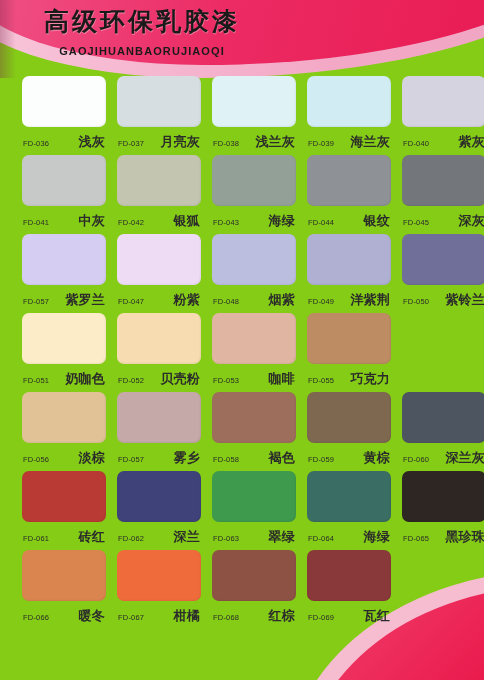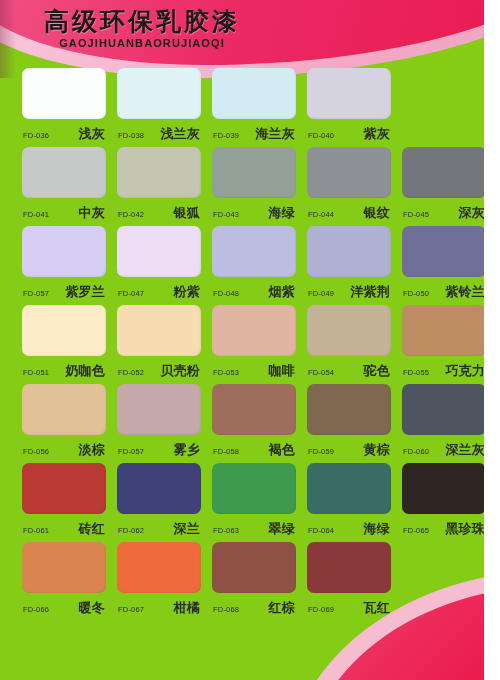--- a/index.html
+++ b/index.html
@@ -74,21 +74,21 @@
     line-height: 1.05;
     white-space: nowrap;
     text-shadow: 0.5px 0.5px 0 rgba(255,255,255,.35);
   }
   .title-py {
     font-family: "Liberation Sans", sans-serif;
     font-size: 11px;
     font-weight: bold;
     letter-spacing: 1.1px;
     color: #1a1a1a;
-    margin-top: 2px;
+    margin-top: 10px;
     white-space: nowrap;
   }
 
   
   .corner-deco {
     position: absolute;
     right: -70px;
     bottom: -96px;
     width: 250px;
     height: 190px;
@@ -104,21 +104,21 @@
     height: 206px;
     background: #f6bdd1;
     border-top-left-radius: 100% 100%;
     z-index: 1;
   }
 
   
   .grid {
     position: absolute;
     left: 0;
-    top: 68px;
+    top: 76px;
     width: 500px;
     z-index: 5;
   }
   .row {
     display: flex;
     height: 79px;
     padding: 0 22px;
     box-sizing: border-box;
   }
   .cell {
@@ -174,20 +174,27 @@
   <div class="grid" id="swatch-grid">
       <div class="row">
         <div class="cell">
           <div class="swatch" style="background: rgb(252, 253, 253);"></div>
           <div class="caption">
             <span class="code">FD-036</span>
             <span class="name">浅灰</span>
           </div>
         </div>
         <div class="cell">
+          <div class="swatch" style="background: rgb(214, 222, 226);"></div>
+          <div class="caption">
+            <span class="code">FD-037</span>
+            <span class="name">月亮灰</span>
+          </div>
+        </div>
+        <div class="cell">
           <div class="swatch" style="background: rgb(223, 243, 247);"></div>
           <div class="caption">
             <span class="code">FD-038</span>
             <span class="name">浅兰灰</span>
           </div>
         </div>
         <div class="cell">
           <div class="swatch" style="background: rgb(209, 236, 243);"></div>
           <div class="caption">
             <span class="code">FD-039</span>
@@ -292,27 +299,20 @@
           </div>
         </div>
         <div class="cell">
           <div class="swatch" style="background: rgb(224, 181, 162);"></div>
           <div class="caption">
             <span class="code">FD-053</span>
             <span class="name">咖啡</span>
           </div>
         </div>
         <div class="cell">
-          <div class="swatch" style="background: rgb(196, 178, 150);"></div>
-          <div class="caption">
-            <span class="code">FD-054</span>
-            <span class="name">驼色</span>
-          </div>
-        </div>
-        <div class="cell">
           <div class="swatch" style="background: rgb(189, 140, 99);"></div>
           <div class="caption">
             <span class="code">FD-055</span>
             <span class="name">巧克力</span>
           </div>
         </div>
       </div>
       <div class="row">
         <div class="cell">
           <div class="swatch" style="background: rgb(224, 194, 150);"></div>

